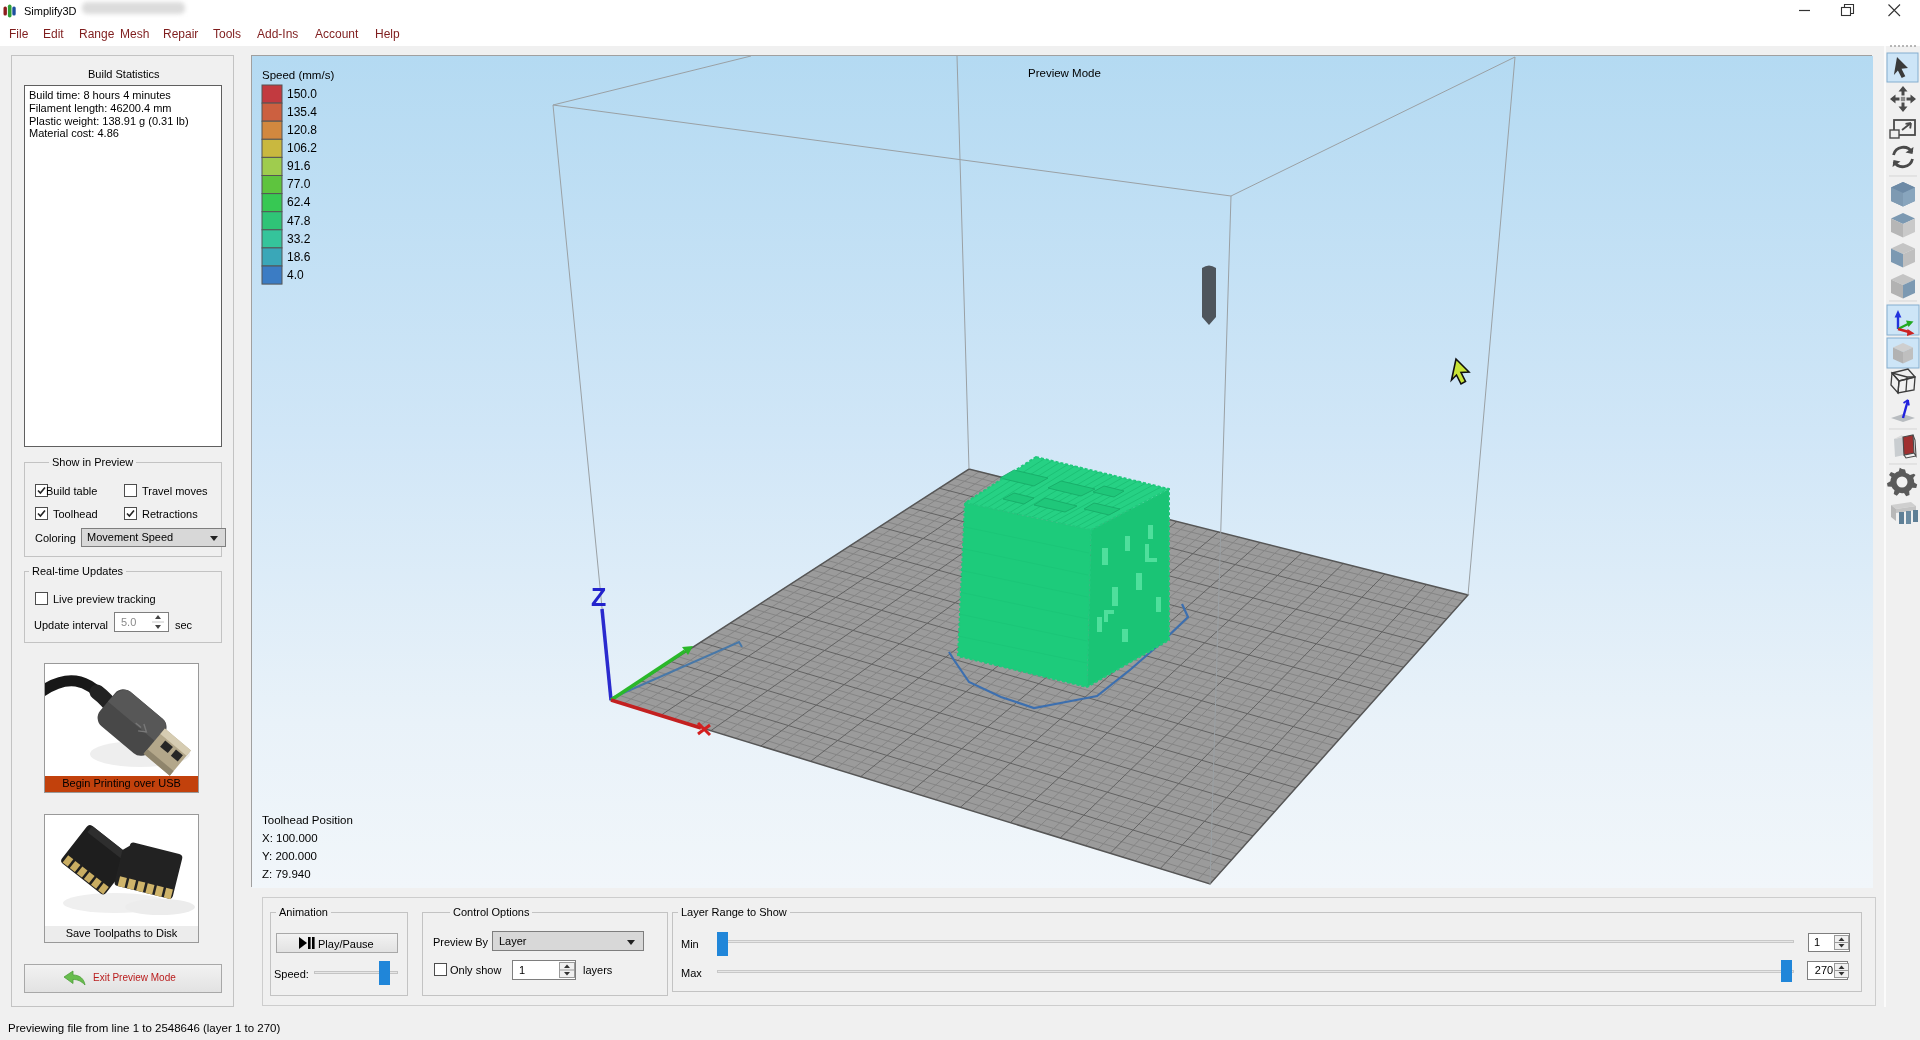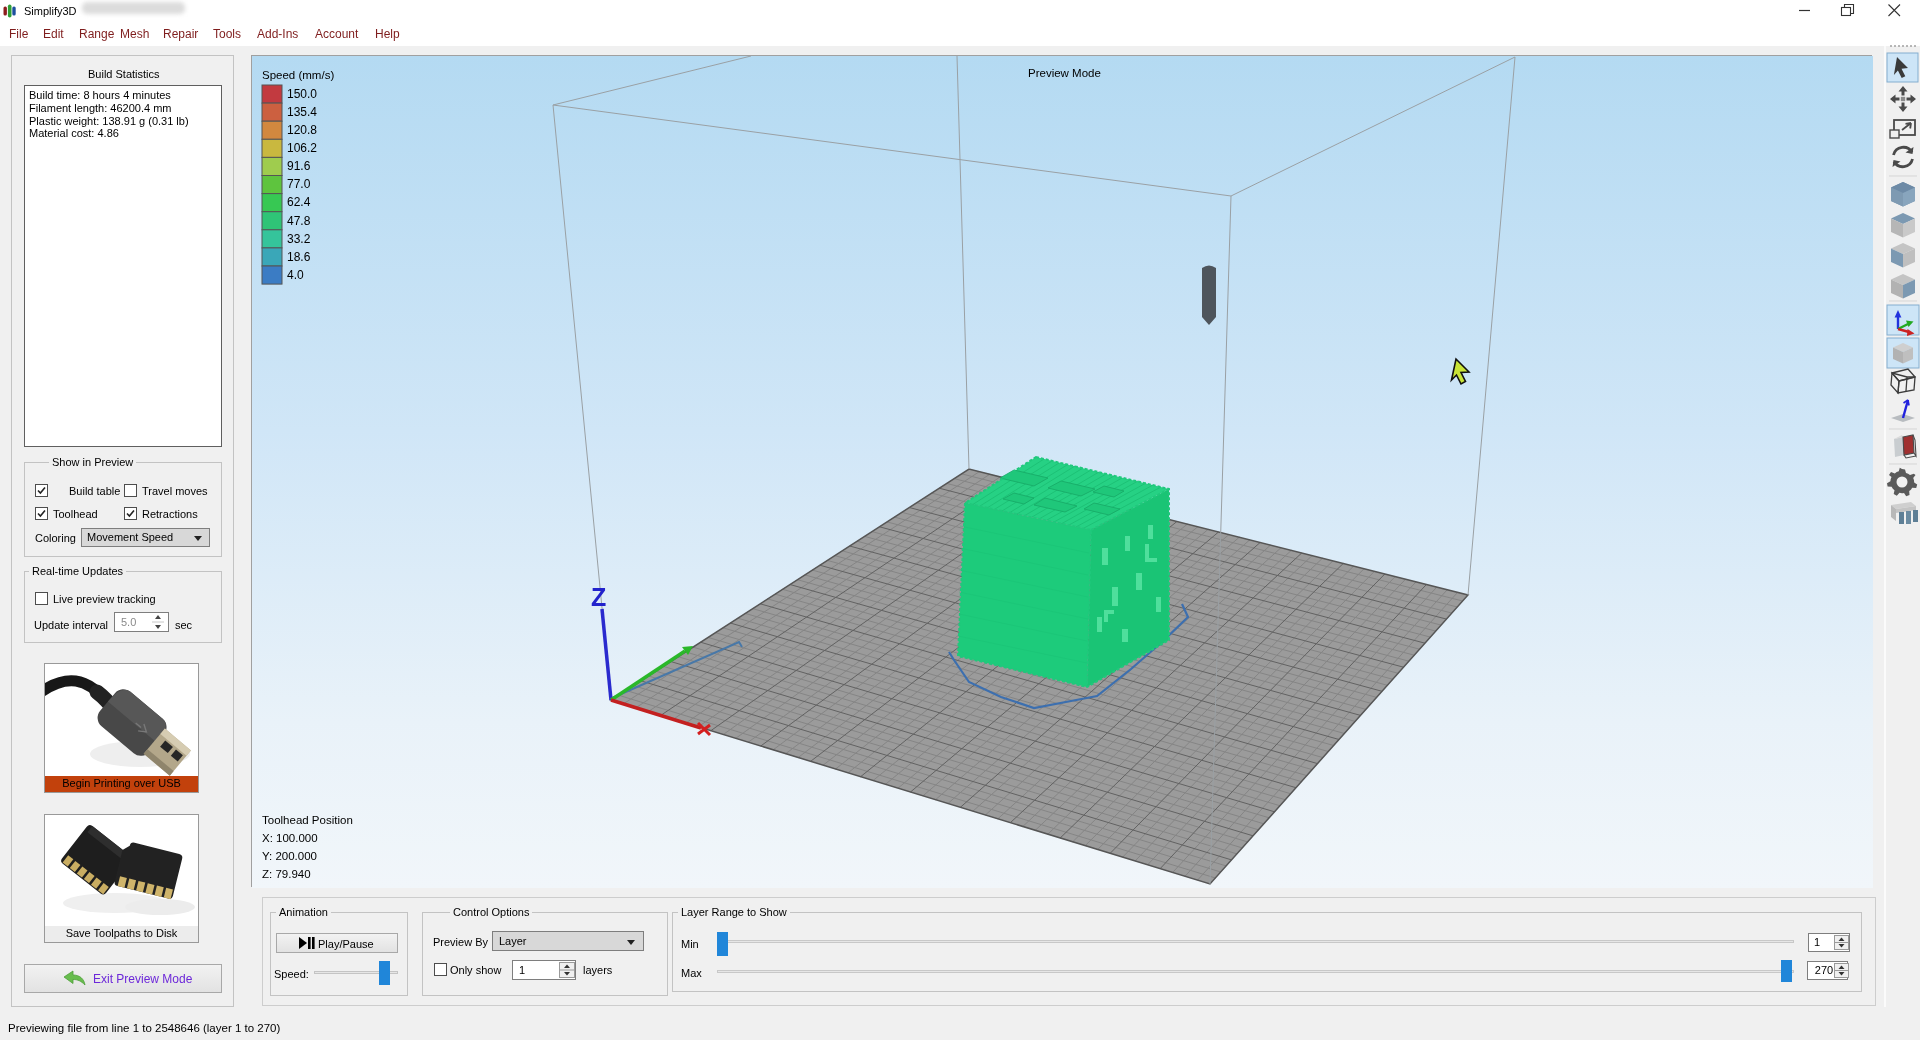--- a/index.html
+++ b/index.html
@@ -1,19 +1,19 @@
 <!DOCTYPE html>
 <html><head><meta charset="utf-8">
 <style>
 html,body{margin:0;padding:0;width:1920px;height:1040px;overflow:hidden;
   font-family:"Liberation Sans",sans-serif;background:#f0f0f0;}
 *{box-sizing:border-box;}
 .abs{position:absolute;}
 .t11{font-size:11px;color:#000;}
-.t12{font-size:12px;color:#6d28d9;}
+.t12{font-size:10px;color:#b91c1c;}
 #titlebar{left:0;top:0;width:1920px;height:46px;background:#ffffff;}
 .menuitem{position:absolute;top:27px;font-size:12px;color:#7f1d1d;}
 .group{position:absolute;border:1px solid #c3c3c3;}
 .glabel{position:absolute;background:#f0f0f0;font-size:11px;padding:0 3px;white-space:nowrap;}
 .cb{position:absolute;width:13px;height:13px;border:1px solid #4d4d4d;background:#fff;}
 .btn{position:absolute;background:linear-gradient(#f2f2f2,#e2e2e2);border:1px solid #a8a8a8;}
 .combo{position:absolute;background:#d8d8d8;border:1px solid #7e7e7e;font-size:11px;}
 .spin{position:absolute;background:#fff;border:1px solid #7e7e7e;font-size:11px;}
 </style></head>
 <body>
@@ -50,35 +50,35 @@
 Plastic weight: 138.91 g (0.31 lb)<br>
 Material cost: 4.86
 </div>
 
 <div class="group" style="left:24px;top:462px;width:198px;height:95px;"></div>
 <div class="glabel" style="left:29px;top:456px;margin-left:20px;">Show in Preview</div>
 <div class="cb" style="left:35px;top:484px;"></div>
 <svg class="abs" style="left:36px;top:485px" width="11" height="11">
     <path d="M2 5.5 L4.4 8 L9 2.6" fill="none" stroke="#222" stroke-width="1.6"></path>
   </svg>
-<div class="abs t11" style="left:69px;top:485px;text-align:right;">Build table</div>
+<div class="abs t11" style="left:46px;top:485px;text-align:right;">Build table</div>
 <div class="cb" style="left:124px;top:484px;"></div>
 <div class="abs t11" style="left:142px;top:485px;">Travel moves</div>
 <div class="cb" style="left:35px;top:507px;"></div>
 <svg class="abs" style="left:36px;top:508px" width="11" height="11">
     <path d="M2 5.5 L4.4 8 L9 2.6" fill="none" stroke="#222" stroke-width="1.6"></path>
   </svg>
 <div class="abs t11" style="left:53px;top:508px;">Toolhead</div>
 <div class="cb" style="left:124px;top:507px;"></div>
 <svg class="abs" style="left:125px;top:508px" width="11" height="11">
     <path d="M2 5.5 L4.4 8 L9 2.6" fill="none" stroke="#222" stroke-width="1.6"></path>
   </svg>
 <div class="abs t11" style="left:142px;top:508px;">Retractions</div>
 <div class="abs t11" style="left:35px;top:532px;">Coloring</div>
-<div class="combo" style="left:81px;top:528px;width:129px;height:19px;padding:2px 0 0 5px;">Movement Speed
+<div class="combo" style="left:81px;top:528px;width:145px;height:19px;padding:2px 0 0 5px;">Movement Speed
  <svg class="abs" style="right:6px;top:7px" width="9" height="6">
       <path d="M0 0 L8 0 L4 5 Z" fill="#222"></path>
     </svg>
 </div>
 
 <div class="group" style="left:24px;top:571px;width:198px;height:72px;"></div>
 <div class="glabel" style="left:29px;top:565px;">Real-time Updates</div>
 <div class="cb" style="left:35px;top:592px;"></div>
 <div class="abs t11" style="left:53px;top:593px;">Live preview tracking</div>
 <div class="abs t11" style="left:34px;top:619px;">Update interval</div>

